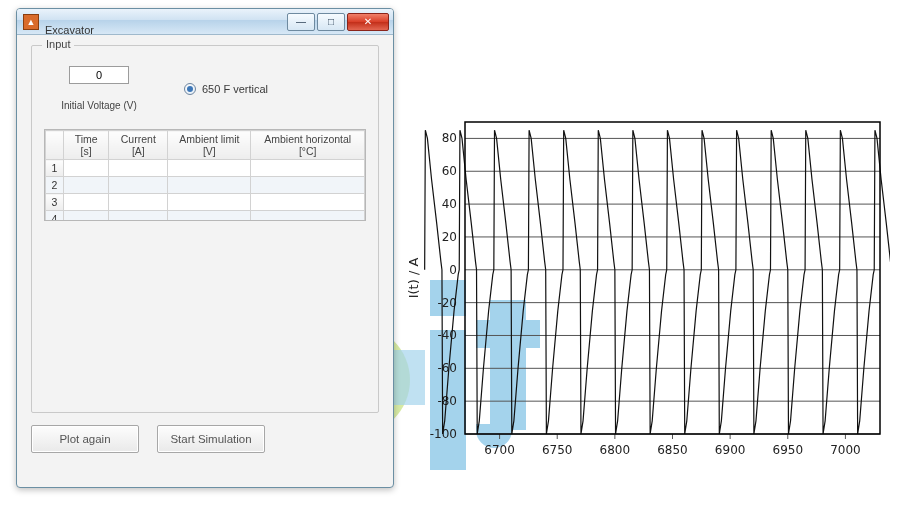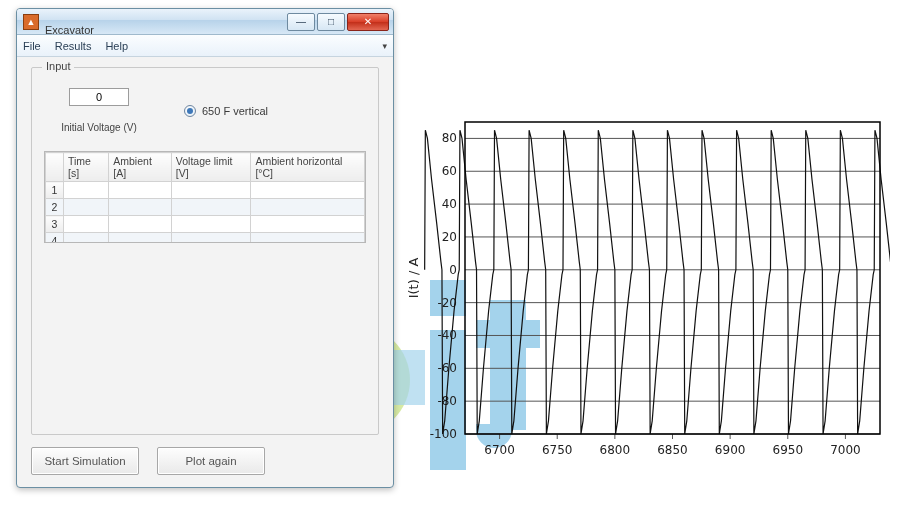--- a/index.html
+++ b/index.html
@@ -136,21 +136,21 @@
   }
   table.grid {
     border-collapse: collapse;
     width: 100%;
     font-size: 10.5px;
     color: #333;
   }
   table.grid th, table.grid td {
     border: 1px solid #d2d2d2;
     padding: 2px 4px;
-    text-align: left;
+    text-align: center;
     background: #fff;
   }
   table.grid th {
     background: linear-gradient(#fdfdfd,#ededed);
     font-weight: normal;
     color: #444;
   }
   table.grid th.rowhead, table.grid td.rowhead {
     width: 18px;
     text-align: center;
@@ -206,27 +206,20 @@
 <div class="win">
   <div class="titlebar">
     <div class="appicon">▲</div>
     <div class="title">Excavator</div>
     <div class="winbtns">
       <div class="winbtn">—</div>
       <div class="winbtn">□</div>
       <div class="winbtn close">✕</div>
     </div>
   </div>
-  <div class="menubar">
-    <span>File</span>
-    <span>Results</span>
-    <span>Help</span>
-    <span class="spacer"></span>
-    <span class="dropdown-arrow">▾</span>
-  </div>
 
   <div class="client">
     <div class="group">
       <div class="legend">Input</div>
 
       <div class="fields">
         <div class="fieldrow">
           <div class="fieldbox">
             <input class="numinput" value="0" style="">
             <div class="fieldlabel">Initial Voltage (V)</div>
@@ -237,22 +230,22 @@
           </div>
         </div>
       </div>
 
       <div class="tablewrap">
         <table class="grid" id="param-table">
             <tbody>
               <tr>
                 <th class="rowhead"></th>
                 <th>Time [s]</th>
-                <th>Ambient [A]</th>
-                <th>Voltage limit [V]</th>
+                <th>Current [A]</th>
+                <th>Ambient limit [V]</th>
                 <th>Ambient horizontal [°C]</th>
               </tr>
               <tr>
                 <td class="rowhead">1</td>
                 <td></td>
                 <td></td>
                 <td></td>
                 <td></td>
               </tr>
               <tr class="alt">
@@ -275,22 +268,22 @@
                 <td></td>
                 <td></td>
                 <td></td>
               </tr>
             </tbody>
           </table>
       </div>
     </div>
 
     <div class="btnrow">
+      <div class="pushbtn">Plot again</div>
       <div class="pushbtn">Start Simulation</div>
-      <div class="pushbtn">Plot again</div>
     </div>
   </div>
 </div>
 
 <div class="chart">
   <svg viewBox="0 0 490 360">
     <g id="chart-g">
         <line x1="65" x2="480" y1="320" y2="320" class="gridline"></line>
         <text x="57" y="324" text-anchor="end" class="tick-text">-100</text>
         <line x1="65" x2="480" y1="287.1578947368421" y2="287.1578947368421" class="gridline"></line>

